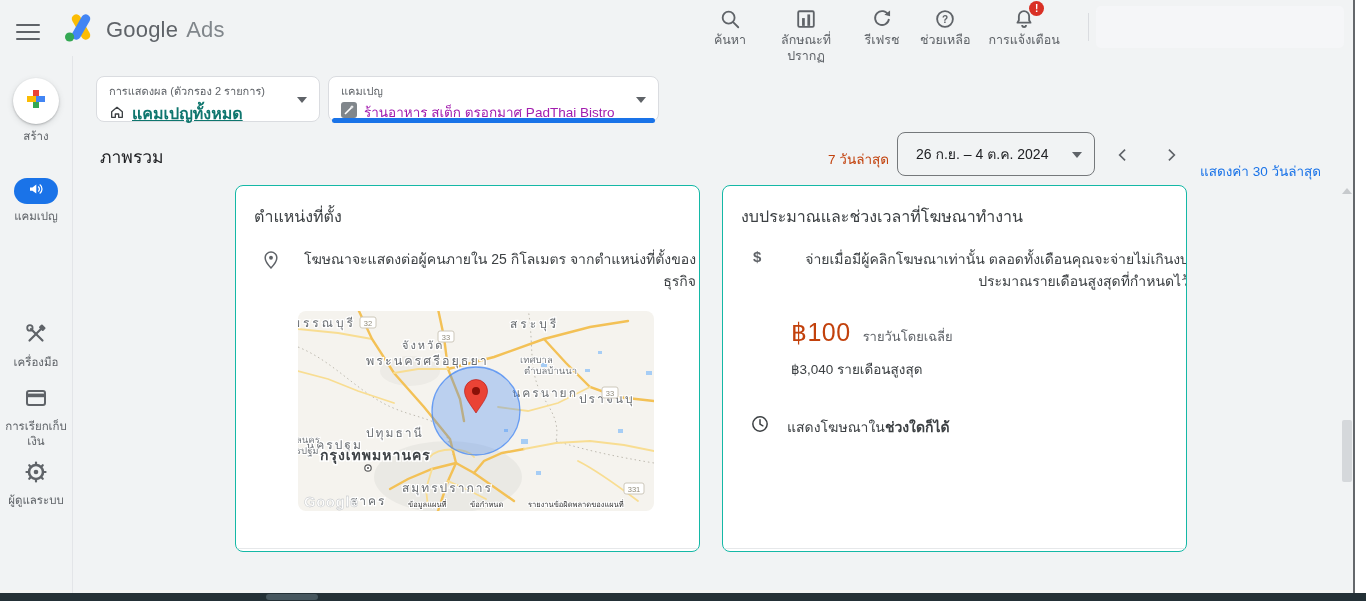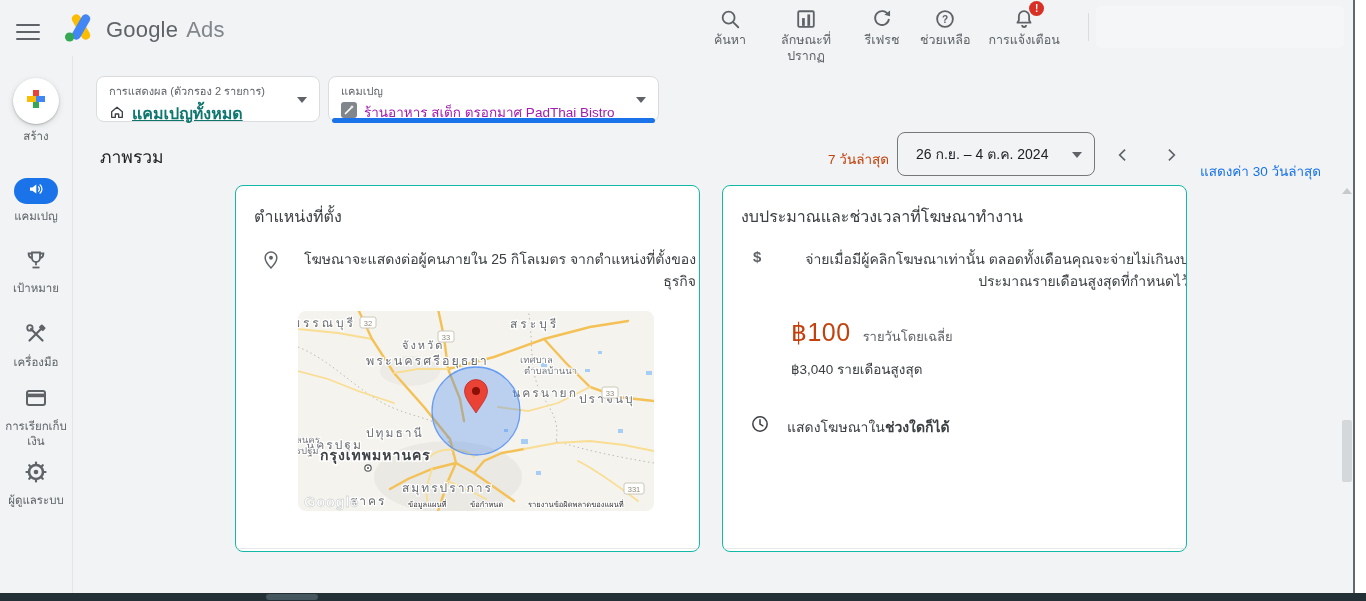--- a/index.html
+++ b/index.html
@@ -182,32 +182,20 @@
             <svg width="18" height="18" viewBox="0 0 24 24">
                 <path d="M4 10v4.2h3.2L12.4 18V6L7.2 10H4z" fill="#fff"></path>
                 <path d="M14.8 8.6a4.2 4.2 0 0 1 0 6.8" stroke="#fff" stroke-width="1.7" fill="none"></path>
                 <path d="M16.9 6a7.4 7.4 0 0 1 0 12" stroke="#fff" stroke-width="1.7" fill="none"></path>
               </svg>
           </span>
         </span>
         <span class="slbl">แคมเปญ</span>
       </div>
 
-      <div class="sb-item" style="top:192px">
-        <span>
-          <svg width="24" height="24" viewBox="0 0 24 24" fill="none" stroke="#5f6368" stroke-width="1.8">
-            <path d="M8 4.5h8v5.5a4 4 0 0 1-8 0V4.5z"></path>
-            <path d="M8 5.5H4.6c0 2.9 1.5 4.4 3.4 4.7"></path>
-            <path d="M16 5.5h3.4c0 2.9-1.5 4.4-3.4 4.7"></path>
-            <path d="M12 14.2v3"></path>
-            <path d="M8.5 19.5h7"></path>
-          </svg>
-        </span>
-        <span class="slbl">เป้าหมาย</span>
-      </div>
 
       <div class="sb-item" style="top:266px">
         <span>
           <svg width="24" height="24" viewBox="0 0 24 24">
             <g stroke="#5f6368" stroke-width="2.2" stroke-linecap="round">
                 <line x1="7" y1="7" x2="18.5" y2="18.5"></line>
                 <line x1="17.5" y1="6.5" x2="5.5" y2="18.5"></line>
               </g>
             <circle cx="5.9" cy="5.9" r="2.7" fill="none" stroke="#5f6368" stroke-width="1.8"></circle>
             <rect x="15.4" y="3.4" width="5.8" height="4.6" rx="1" transform="rotate(45 18.3 5.7)" fill="#5f6368"></rect>

